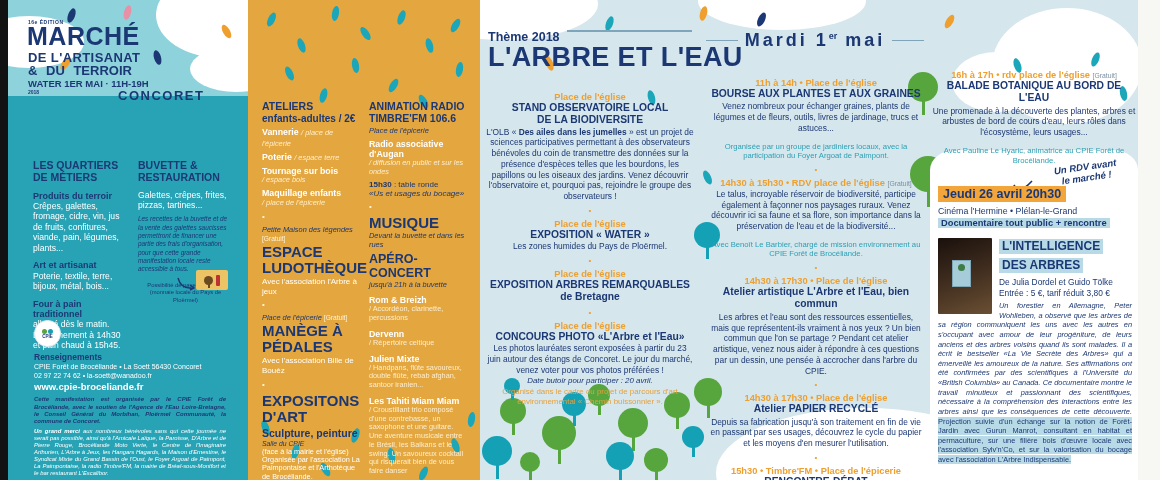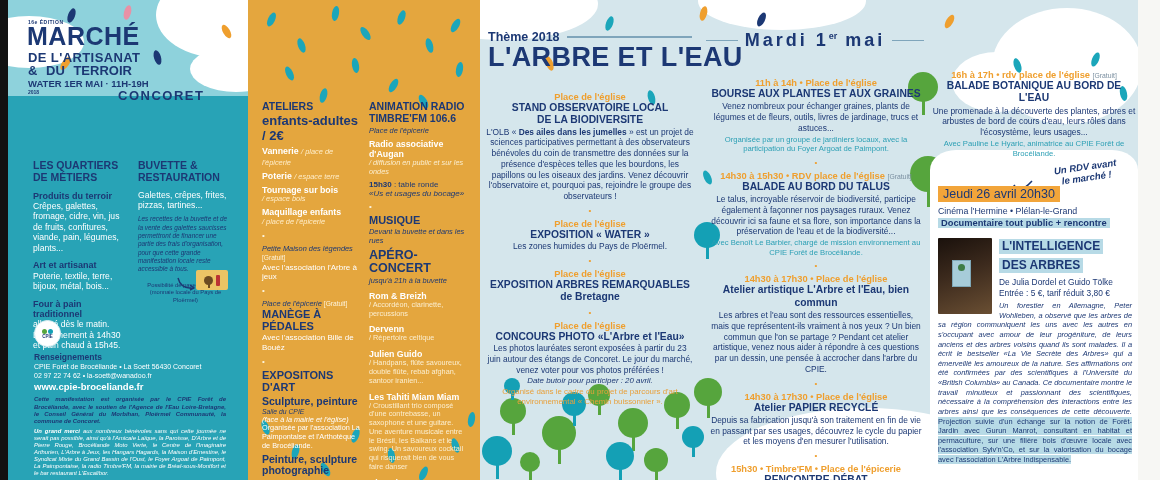--- a/index.html
+++ b/index.html
@@ -52,69 +52,69 @@
   .contact .cl{font-size:7px;color:#fff;line-height:1.3}
   .contact .web{font-size:9.5px;font-weight:bold;color:#fff;margin-top:1px}
   .contact .org{margin-top:4px;font-size:6px;font-style:italic;font-weight:bold;color:var(--navy);line-height:1.22;text-align:justify}
   .contact .thx{margin-top:3px;font-size:5.9px;font-style:italic;color:#fff;line-height:1.18;text-align:justify}
   
   .panel-anim{position:absolute;left:248px;top:0;width:232px;height:480px;background:var(--orangep);z-index:2;overflow:hidden}
   .panel-anim h2{position:absolute;left:13px;top:58px;font-size:29px;color:var(--navy);letter-spacing:.5px;z-index:3}
   .acols{position:absolute;left:14px;top:100px;width:206px;display:flex;gap:8px;z-index:3}
   .acolA{width:99px}.acolB{width:99px}
   .ah{font-size:10.5px;font-weight:bold;color:var(--navy);line-height:1.15}
-  .asub{font-size:13px;font-weight:bold;color:var(--navy);margin-top:1px}
+  .asub{font-size:10px;font-weight:bold;color:var(--navy);margin-top:1px}
   .wk{margin-top:3px;font-size:8.6px;line-height:1.2}
   .wk b{color:#fff;font-size:8.8px}
   .wk i{color:var(--cream);font-size:7.4px}
   .wk i.nl{display:block}
   .sep{text-align:left;font-size:8px;margin:5px 0 4px;line-height:1}
   .sep::before{content:"•"}
   .sep-c::before{color:#fdf4dc}
   .sep-o{text-align:center}
   .sep-o::before{color:var(--aorange)}
   .pre{font-size:7.4px;font-style:italic;color:var(--navy)}
   .tag{font-size:6.6px;color:#fdf4dc;font-style:normal}
-  .bigb{font-size:11px;font-weight:bold;color:var(--navy);line-height:1.08;margin-top:1px}
+  .bigb{font-size:15px;font-weight:bold;color:var(--navy);line-height:1.08;margin-top:1px}
   .wsub{font-size:8px;color:#fff;line-height:1.2;margin-top:1px}
   .ex-t{font-size:10.5px;font-weight:bold;color:var(--navy);line-height:1.1;margin-top:3px}
   .ex-l1{font-size:6.8px;font-style:italic;color:var(--navy)}
-  .ex-l2{font-size:7.3px;font-style:italic;color:#fff}
+  .ex-l2{font-size:7.3px;color:#fff}
   .ex-x{font-size:7.3px;color:#fff;line-height:1.22}
   .band{margin-top:6px}
   .band b{display:block;font-size:8.8px;color:#fff;line-height:1.15}
   .band span{display:block;font-size:7.3px;color:#fbeecf;line-height:1.2}
   
   .zone-blue{position:absolute;left:480px;top:0;width:658px;height:480px;background:var(--lblue);z-index:0}
-  .kicker{position:absolute;left:488px;top:30px;width:204px;display:flex;align-items:center;gap:7px;z-index:2}
+  .kicker{position:absolute;left:488px;top:30px;width:204px;display:flex;align-items:flex-start;gap:7px;z-index:2}
   .kicker b{font-size:12.5px;color:var(--navy)}
   .rule{flex:1;height:1.5px;background:#7fa5bb}
   .theme-title{position:absolute;left:488px;top:42px;font-size:27px;font-weight:bold;color:var(--navy);letter-spacing:.4px;z-index:2}
   .tsections{position:absolute;left:486px;top:92px;width:208px;text-align:center;z-index:2}
   .place{font-size:9.3px;font-weight:bold;color:var(--aorange)}
   .stitle{font-size:10.3px;font-weight:bold;color:var(--navy);line-height:1.2}
   .sbody{font-size:8.4px;color:var(--navy);line-height:1.28;margin-top:0}
   .sdead{font-size:7.9px;font-style:italic;color:var(--navy);margin-top:1px}
   .snote{font-size:7.9px;color:#e8a03b;line-height:1.25;margin-top:2px}
   .tues-head{position:absolute;left:706px;top:30px;width:218px;display:flex;align-items:center;gap:7px;z-index:2}
   .tues-head .tt{font-size:18px;font-weight:bold;color:var(--navy);letter-spacing:3px;white-space:nowrap}
   .tues-head sup{font-size:9px;letter-spacing:0}
   .tevents{position:absolute;left:710px;top:78px;width:212px;text-align:center;z-index:2}
   .etime{font-size:9.3px;font-weight:bold;color:var(--aorange)}
   .etag{font-size:6.8px;color:#7a8fa0;font-weight:normal}
   .etitle{font-size:10.3px;font-weight:bold;color:var(--navy);line-height:1.2}
   .ebody{font-size:8.4px;color:var(--navy);line-height:1.28;margin-top:1px}
-  .enote{font-size:7.7px;color:var(--ateal);line-height:1.25;margin-top:1px}
+  .enote{font-size:7.7px;color:var(--ateal);line-height:1.25;margin-top:8px}
   
   .balade{position:absolute;left:932px;top:70px;width:204px;text-align:center;z-index:2}
   .white-blob{position:absolute;left:930px;top:150px;width:208px;height:330px;background:#fff;border-radius:26px 26px 0 0/20px 20px 0 0;z-index:1}
   .rdv-note{position:absolute;left:1034px;top:162px;width:104px;transform:rotate(-8deg);text-align:center;z-index:2}
   .rdv-note span{display:block;font-size:9.5px;font-weight:bold;font-style:italic;color:var(--navy);line-height:1.15}
   .rdv-arrow{position:absolute;left:1008px;top:178px;z-index:2}
-  .cine-date{position:absolute;left:938px;top:186px;background:#f2a53a;color:var(--navy);font-size:12.5px;font-weight:normal;padding:1px 5px;z-index:2}
+  .cine-date{position:absolute;left:938px;top:186px;background:#f2a53a;color:var(--navy);font-size:12.5px;font-weight:bold;padding:1px 5px;z-index:2}
   .cine-venue{position:absolute;left:938px;top:206px;font-size:8.8px;color:var(--navy);z-index:2}
   .cine-type{position:absolute;left:938px;top:218px;background:var(--hl);color:var(--navy);font-size:9.3px;font-weight:bold;padding:0 3px;z-index:2}
   .cine-film{position:absolute;left:938px;top:236px;width:194px;z-index:2}
   .poster{float:left;width:54px;height:76px;margin:2px 7px 2px 0;background:linear-gradient(160deg,#1a110c 0%,#3c2a1d 45%,#6a4f33 100%);position:relative;border-radius:1px}
   .poster .cover{position:absolute;left:14px;top:22px;width:19px;height:27px;background:#a7ccd9;border:1px solid #7fa8b8}
   .poster .cover i{display:block;margin:3px auto 0;width:7px;height:7px;border-radius:50%;background:#3e7d46}
   .film-t{display:inline-block;background:var(--hl);color:var(--navy);font-size:12px;font-weight:bold;padding:0 3px;line-height:1.25;margin-bottom:1px}
   .cine-cred{font-size:8.4px;color:var(--navy);margin-top:3px}
   .cine-price{font-size:8.4px;color:var(--navy);margin-top:1px}
   .syn{font-size:7.4px;font-style:italic;color:var(--navy);text-align:justify;line-height:1.3;margin-top:3px}
@@ -234,20 +234,24 @@
     <div class="acols">
       <div class="acolA">
         <div class="ah">ATELIERS</div>
         <div class="asub">enfants-adultes / 2€</div>
         <div class="wk"><b>Vannerie</b> <i>/ place de l'épicerie</i></div>
         <div class="wk"><b>Poterie</b> <i>/ espace terre</i></div>
         <div class="wk"><b>Tournage sur bois</b><i class="nl">/ espace bois</i></div>
         <div class="wk"><b>Maquillage enfants</b><i class="nl">/ place de l'épicerie</i></div>
         <div class="sep sep-c"></div>
         <div class="pre"><span>Petite Maison des légendes</span> <span class="tag">[Gratuit]</span></div>
+        <div class="bigb">
+            <span style="display:block">ESPACE</span>
+            <span style="display:block">LUDOTHÈQUE</span>
+          </div>
         <div class="wsub">Avec l'association l'Arbre à jeux</div>
         <div class="sep sep-c"></div>
         <div class="pre"><span>Place de l'épicerie</span> <span class="tag">[Gratuit]</span></div>
         <div class="bigb">MANÈGE À PÉDALES</div>
         <div class="wsub">Avec l'association Bille de Bouèz</div>
         <div class="sep sep-c"></div>
         <div class="bigb">EXPOSITONS D'ART</div>
         <div class="ex-t">Sculpture, peinture</div>
         <div class="ex-l1">Salle du CPIE</div>
         <div class="ex-l2">(face à la mairie et l'église)</div>
@@ -278,21 +282,21 @@
         <div class="pre">jusqu'à 21h à la buvette</div>
         <div class="band">
             <b>Rom &amp; Breizh</b>
             <span>/ Accordéon, clarinette, percussions</span>
           </div>
         <div class="band">
             <b>Dervenn</b>
             <span>/ Répertoire celtique</span>
           </div>
         <div class="band">
-            <b>Julien Guido</b>
+            <b>Julien Mixte</b>
             <span>/ Handpans, flûte savoureux, double flûte, rebab afghan, santoor iranien...</span>
           </div>
         <div class="band">
             <b>Les Tahiti Miam Miam</b>
             <span>/ Croustillant trio composé d'une contrebasse, un saxophone et une guitare. Une aventure musicale entre le Brésil, les Balkans et le swing. Un savoureux cocktail qui risquerait bien de vous faire danser</span>
           </div>
         <div class="band">
             <b>Blues in Bro'</b>
           </div>
       </div>
@@ -384,21 +388,20 @@
   <div class="tevents">
     <div>
       <div class="etime">11h à 14h • Place de l'église</div>
       <div class="etitle">BOURSE AUX PLANTES ET AUX GRAINES</div>
       <p class="ebody">Venez nombreux pour échanger graines, plants de légumes et de fleurs, outils, livres de jardinage, trucs et astuces...</p>
       <p class="enote">Organisée par un groupe de jardiniers locaux, avec la participation du Foyer Argoat de Paimpont.</p>
     </div>
     <div class="sep sep-o"></div>
     <div>
       <div class="etime"><span>14h30 à 15h30 • RDV place de l'église</span> <span class="etag">[Gratuit]</span></div>
-      <div class="etitle">BALADE AU BORD DU TALUS</div>
       <p class="ebody">Le talus, incroyable réservoir de biodiversité, participe également à façonner nos paysages ruraux. Venez découvrir ici sa faune et sa flore, son importance dans la préservation de l'eau et de la biodiversité...</p>
       <p class="enote">Avec Benoît Le Barbier, chargé de mission environnement au CPIE Forêt de Brocéliande.</p>
     </div>
     <div class="sep sep-o"></div>
     <div>
       <div class="etime">14h30 à 17h30 • Place de l'église</div>
       <div class="etitle">Atelier artistique L'Arbre et l'Eau, bien commun</div>
       <p class="ebody">Les arbres et l'eau sont des ressources essentielles, mais que représentent-ils vraiment à nos yeux ? Un bien commun que l'on se partage ? Pendant cet atelier artistique, venez nous aider à répondre à ces questions par un dessin, une pensée à accrocher dans l'arbre du CPIE.</p>
     </div>
     <div class="sep sep-o"></div>

